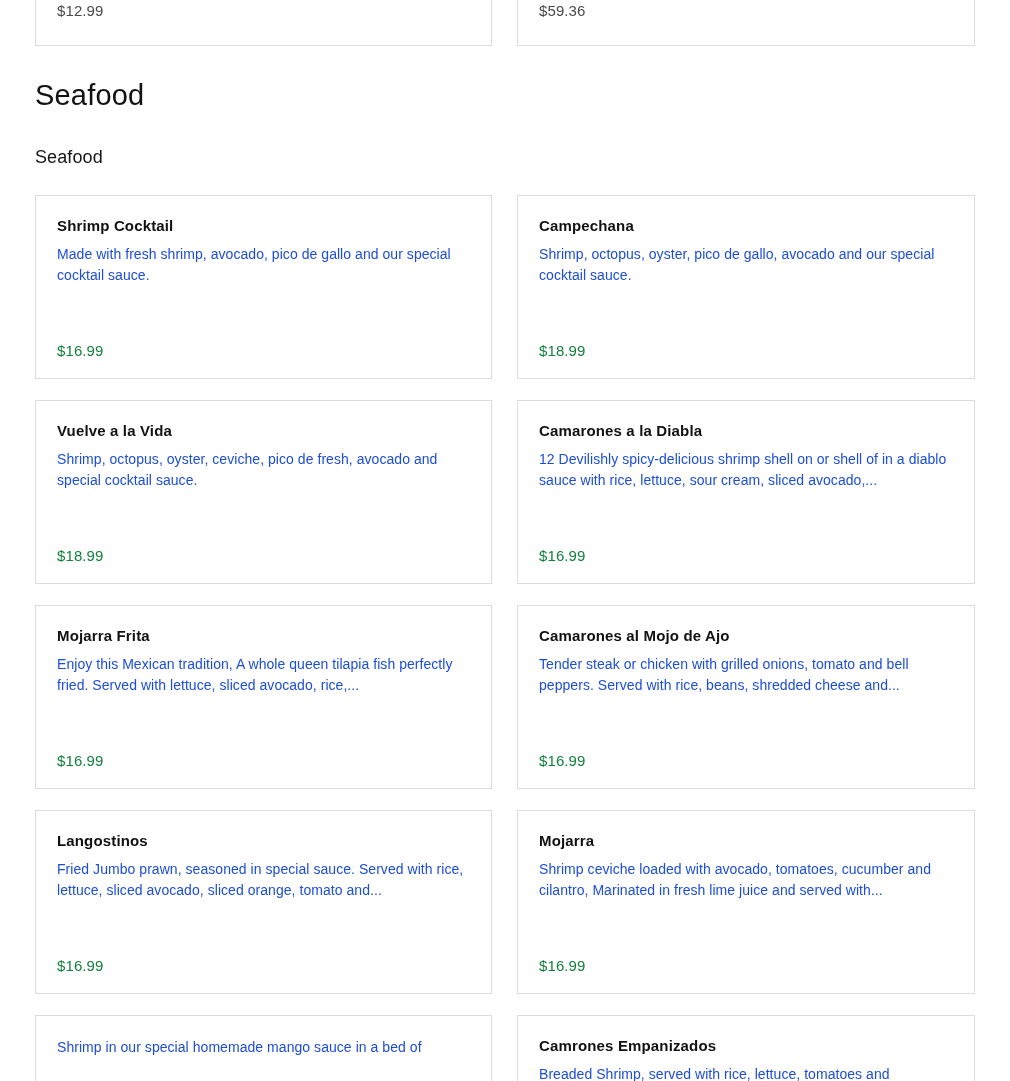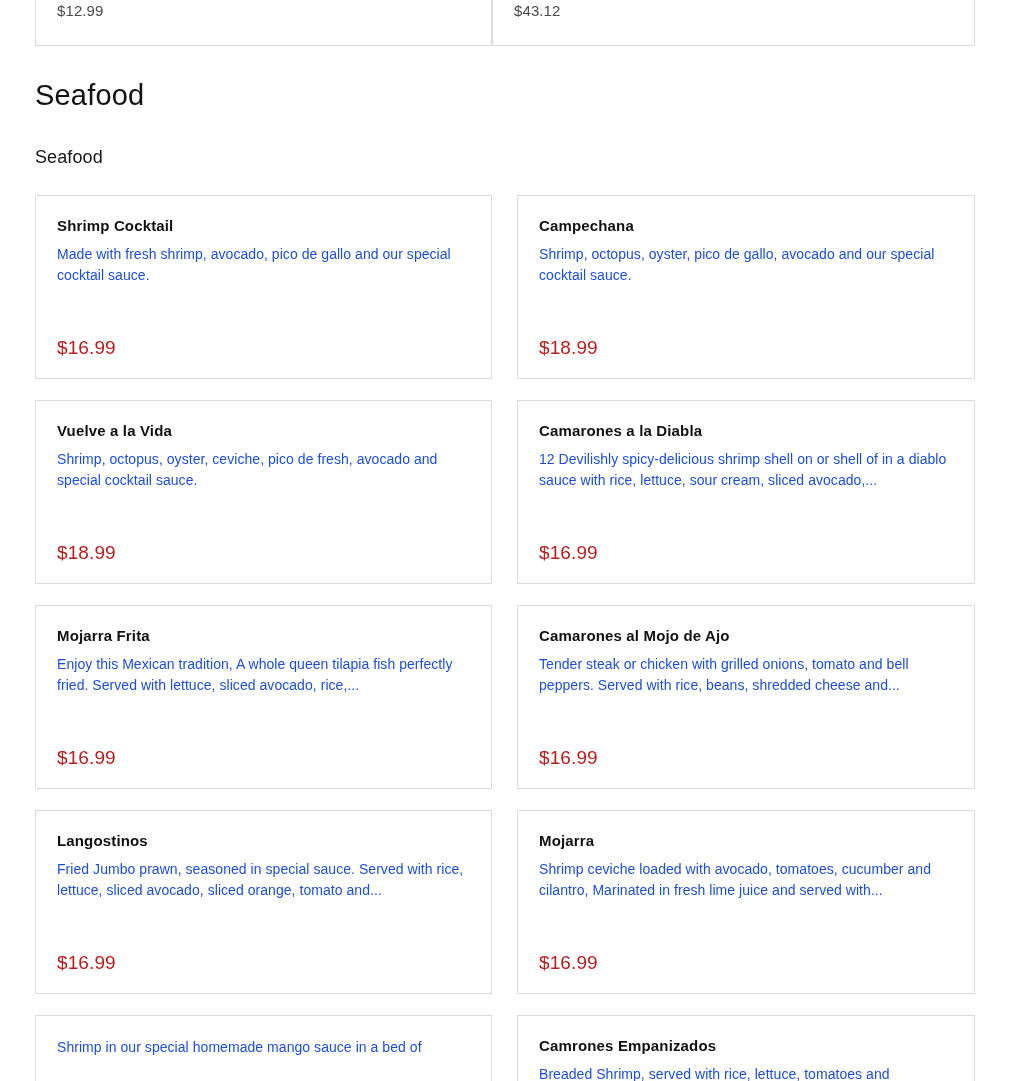--- a/index.html
+++ b/index.html
@@ -21,20 +21,21 @@
     position: relative;
     width: 1010px;
     height: 1081px;
     padding: 0 35px;
   }
 
   
   .top-clipped-row {
     display: grid;
     grid-template-columns: 457px 1fr;
+    column-gap: 25px;
     height: 46px;
   }
   .clipped-card {
     border: 1px solid #dcdcdc;
     border-top: none;
     background: #ffffff;
     position: relative;
   }
   .clipped-card .price {
     position: absolute;
@@ -97,41 +98,41 @@
     line-height: 1.45;
     letter-spacing: .05px;
     max-height: 39px;
     overflow: hidden;
   }
 
   .item-price {
     position: absolute;
     left: 21px;
     bottom: 19px;
-    font-size: 19px;
-    color: #b91c1c;
+    font-size: 15px;
+    color: #15803d;
     letter-spacing: .1px;
   }
 
   
   .menu-card.cut {
     height: 75px;
   }
 </style>
 </head>
 <body>
 
 <div class="page">
 
   <div class="top-clipped-row">
     <div class="clipped-card">
       <span class="price">$12.99</span>
     </div>
     <div class="clipped-card">
-      <span class="price">$43.12</span>
+      <span class="price">$59.36</span>
     </div>
   </div>
 
   <h1 class="section-title">Seafood</h1>
   <h2 class="section-subtitle">Seafood</h2>
 
   <div class="menu-grid">
 
     <div class="menu-card">
       <div class="item-name">Shrimp Cocktail</div>

